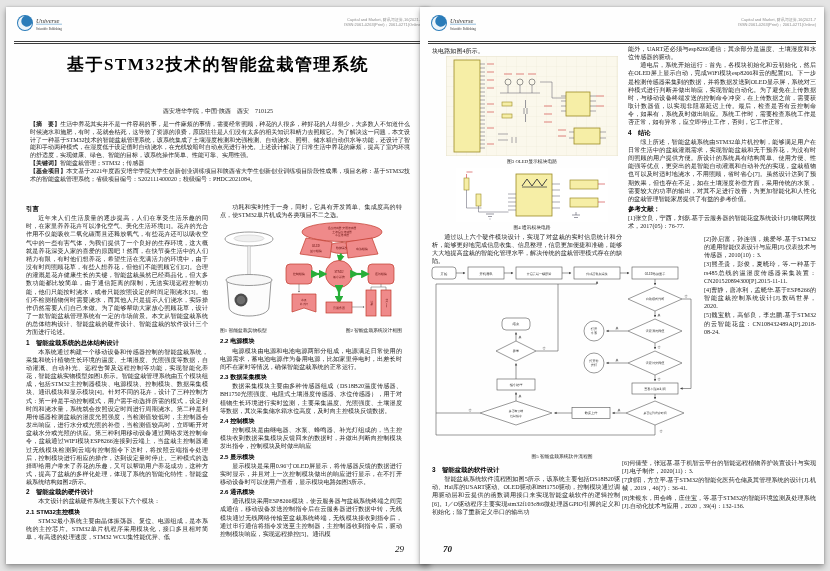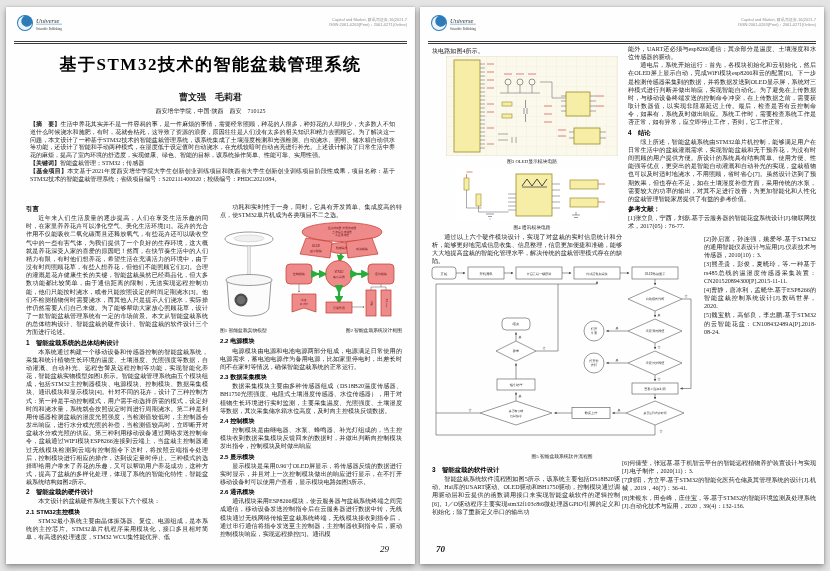--- a/index.html
+++ b/index.html
@@ -1,20 +1,20 @@
 <!DOCTYPE html>
 <html><head>
 <meta charset="utf-8">
 <style>
   html,body{margin:0;padding:0;}
   body{width:830px;height:571px;background:#e4e4e4;position:relative;overflow:hidden;
        font-family:"Liberation Serif","DejaVu Serif",serif;color:#1c1c1c;}
   .page{position:absolute;top:7px;height:557px;background:#fefefe;
         box-shadow:0 3px 6px rgba(0,0,0,.35),0 0 2px rgba(0,0,0,.2);overflow:hidden;}
-  #page-left{left:6px;width:409px;}
+  #page-left{left:6px;width:409px;padding-left:15px;}
   #page-right{left:420px;width:404px;}
   .page-header{position:absolute;top:6px;left:10px;right:8px;height:26px;}
   .journal-info{position:absolute;right:0;top:4px;text-align:right;font-size:4px;line-height:5.2px;
                 color:#8e8e8e;font-family:"Liberation Sans",sans-serif;}
   .header-rule{position:absolute;top:34px;left:8px;right:8px;border-top:3px double #3d3d3d;}
   .ptitle{position:absolute;top:46px;left:0;right:0;text-align:center;font-weight:bold;
           font-size:17px;letter-spacing:1.5px;color:#000;}
   .pauthors{position:absolute;top:84px;left:0;right:0;text-align:center;font-weight:bold;font-size:9px;}
   .paffil{position:absolute;top:100px;left:0;right:0;text-align:center;font-size:6px;color:#222;}
   .abstract{position:absolute;top:114px;left:24px;right:20px;font-size:6px;line-height:7.8px;
@@ -22,21 +22,21 @@
   .abstract .lab{font-weight:bold;}
   .cols{position:absolute;top:196px;left:20px;right:13px;bottom:24px;display:flex;gap:12px;}
   .col{width:182px;font-size:6.1px;line-height:8.15px;text-align:justify;}
   .col p{margin:0;text-indent:2em;}
   h3{margin:2px 0 1px 0;font-size:6.4px;font-family:"Liberation Sans",sans-serif;color:#000;}
   h4{margin:2px 0 1px 0;font-size:6.1px;font-family:"Liberation Sans",sans-serif;color:#000;}
   .figrow{display:flex;align-items:flex-end;gap:4px;margin:3px 0 1px 0;}
   .caprow{display:flex;justify-content:space-between;font-size:4.8px;margin-bottom:2px;}
   .pagenum{position:absolute;bottom:10px;font-size:9px;font-style:italic;color:#111;}
   #page-left .pagenum{right:26px;}
-  #page-right .pagenum{left:16px;font-weight:bold;}
+  #page-right .pagenum{left:23px;font-weight:bold;}
   .abs{position:absolute;}
   .body-sm{font-size:6.1px;line-height:8.15px;text-align:justify;}
   .body-sm p{margin:0;text-indent:2em;}
   .figcap{font-size:4.8px;text-align:center;color:#222;}
   .refs p{margin:0 0 1px 0;text-indent:0;}
   svg text{font-family:"Liberation Serif","DejaVu Serif",serif;fill:#333;}
   .fig2 text{fill:#611;}
 </style>
 </head>
 <body>
@@ -52,21 +52,20 @@
       <text x="20" y="16.5" font-size="3.1" fill="#8aa5bd">Scientific Publishing</text>
     </svg>
     <div class="journal-info">
       <div>Capital and Market, 财讯与证券,16(2021.7</div>
       <div>ISSN:2061-0263(Print)；2061-0271(Online)</div>
     </div>
   </div>
   <div class="header-rule"></div>
 
   <div class="ptitle">基于STM32技术的智能盆栽管理系统</div>
-  <div class="pauthors">曹文强　毛莉君</div>
   <div class="paffil">西安培华学院，中国·陕西　西安　710125</div>
 
   <div class="abstract">
     <span class="lab">【摘　要】</span><span>生活中养花其实并不是一件容易的事，是一件麻烦的事情，需要经常照顾，种花的人很多，种好花的人却很少，大多数人不知道什么时候浇水和施肥，有时，花就会枯死，这导致了资源的浪费，原因往往是人们没有太多的相关知识和精力去照顾它。为了解决这一问题，本文设计了一种基于STM32技术的智能盆栽管理系统，该系统集成了土壤湿度检测和光强检测、自动浇水、照明、储水箱自动供水等功能，还设计了智能和手动两种模式，在湿度低于设定值时自动浇水，在光线较暗时自动点亮进行补光。上述设计解决了日常生活中养花的麻烦，提高了室内环境的舒适度，实现健康、绿色、智能的目标，该系统操作简单、性能可靠、实用性强。</span><br>
     <span class="lab">【关键词】</span><span>智能盆栽管理；STM32；传感器</span><br>
     <span class="lab">【基金项目】</span><span>本文基于2021年度西安培华学院大学生创新创业训练项目和陕西省大学生创新创业训练项目阶段性成果，项目名称：基于STM32技术的智能盆栽管理系统；省级项目编号：S202111400020；校级编号：PHDC2021084。</span>
   </div>
 
   <div class="cols">
     <div class="col">

